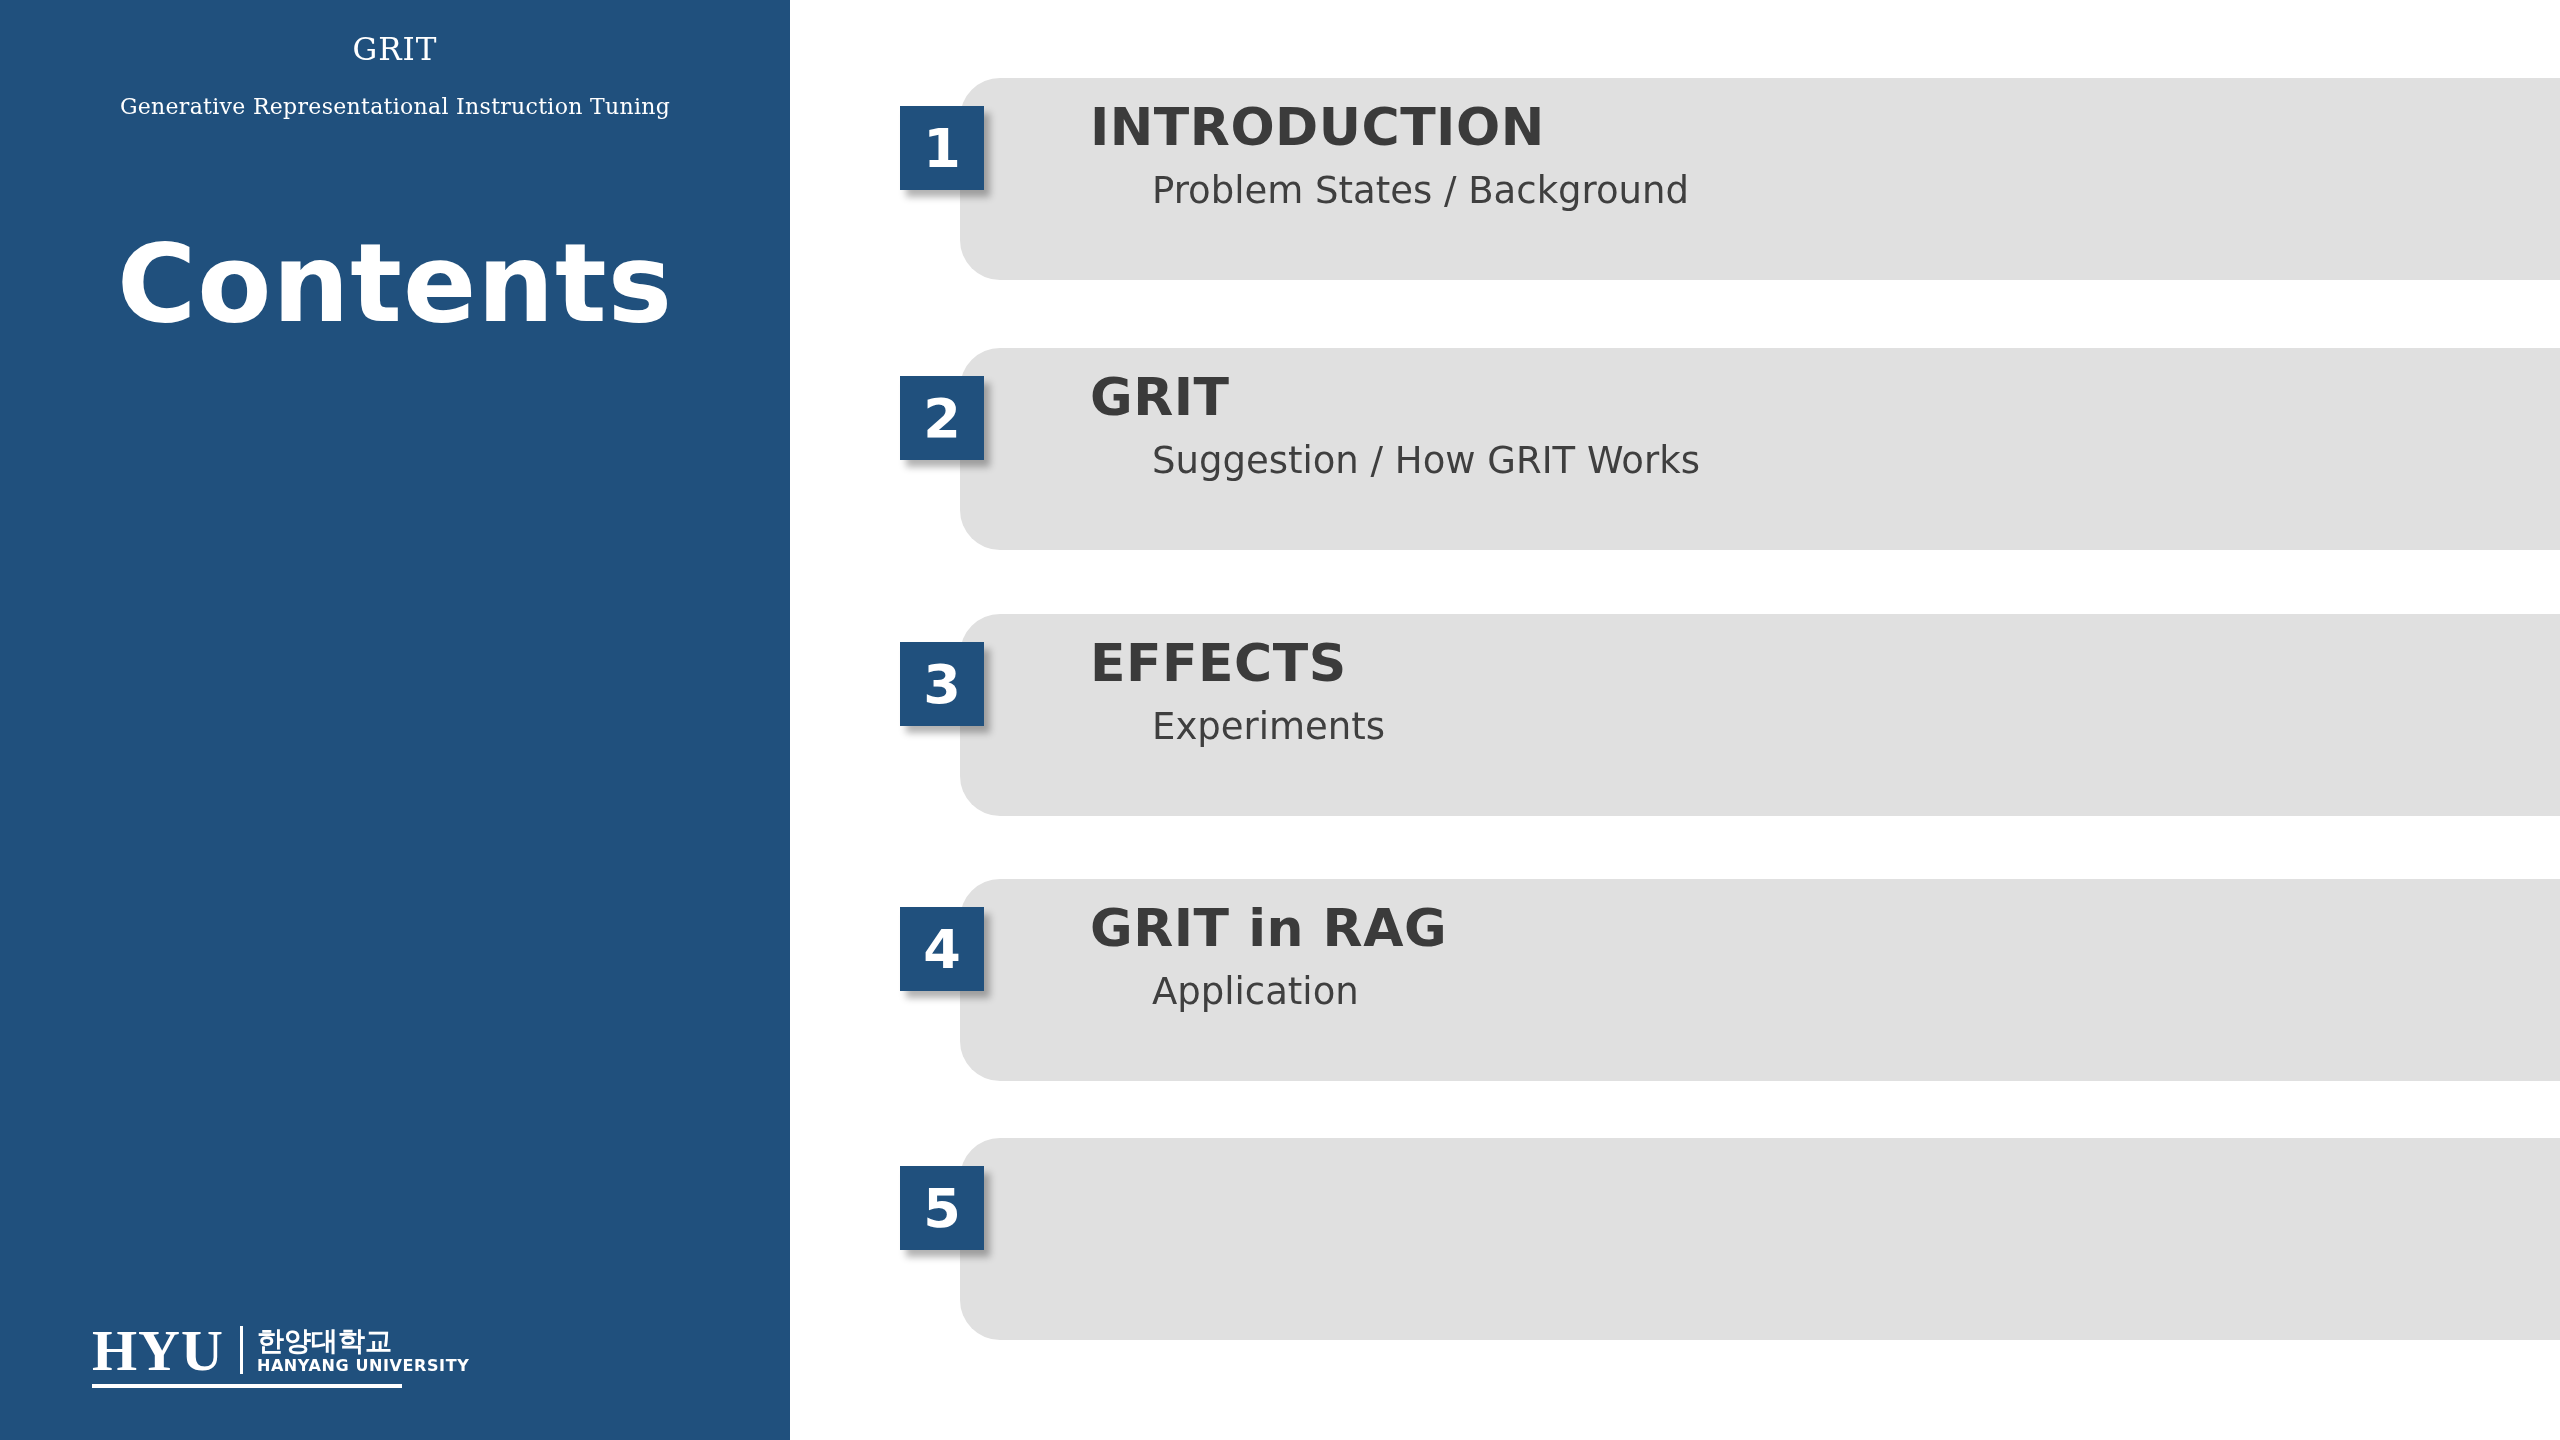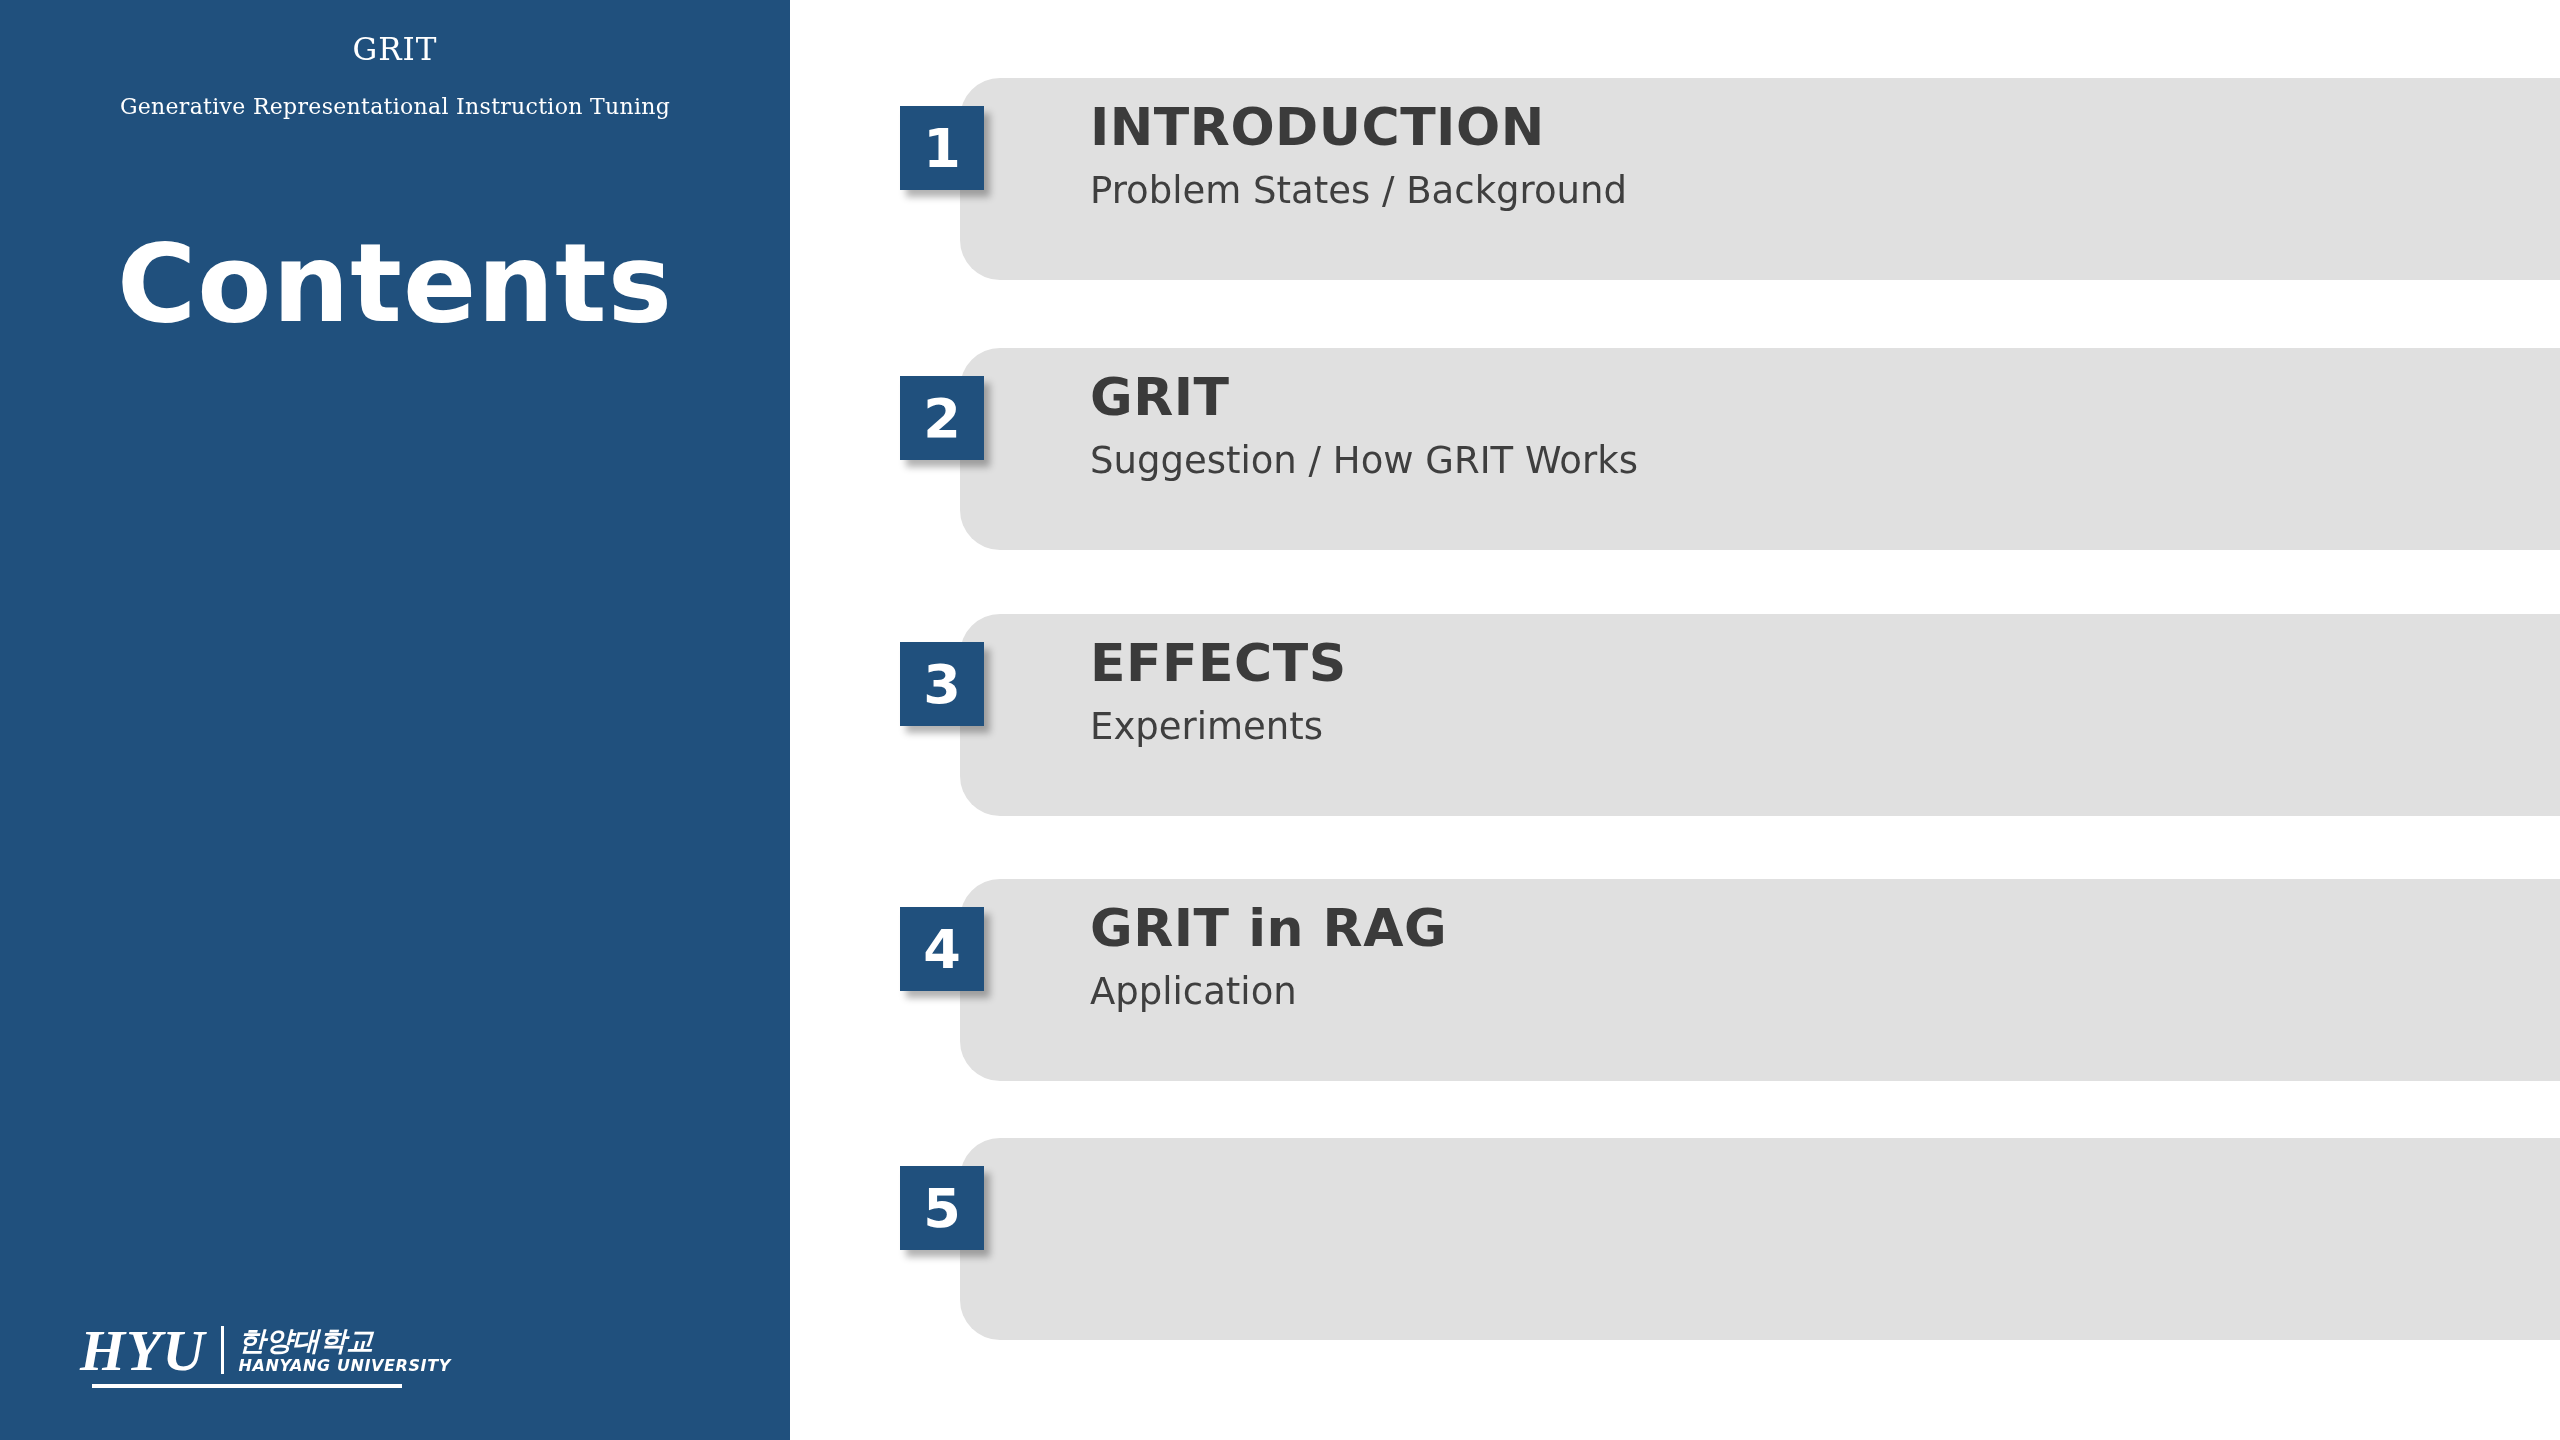--- a/index.html
+++ b/index.html
@@ -52,26 +52,25 @@
     text-align: center;
     color: #ffffff;
     font-family: "DejaVu Sans", sans-serif;
     font-weight: bold;
     font-size: 108px;
     letter-spacing: 1px;
   }
   
   .logo {
     position: absolute;
-    left: 80px;
+    left: 92px;
     bottom: 62px;
     display: flex;
     align-items: flex-end;
     color: #ffffff;
-    font-style: italic;
   }
   .logo-wordmark {
     font-family: "Liberation Serif", serif;
     font-size: 58px;
     font-weight: bold;
     letter-spacing: 1px;
     line-height: 0.95;
   }
   .logo-divider {
     width: 3px;
@@ -156,20 +155,21 @@
   .item-title {
     font-family: "DejaVu Sans", sans-serif;
     font-weight: bold;
     font-size: 52px;
     color: #3b3b3b;
     letter-spacing: 0.5px;
     line-height: 1.05;
   }
   .item-sub {
     margin-top: 16px;
+    margin-left: 62px;
     font-family: "DejaVu Sans", sans-serif;
     font-size: 37px;
     color: #3f3f3f;
     line-height: 1.1;
   }
 </style>
 </head>
 <body>
 
 <div class="slide">

